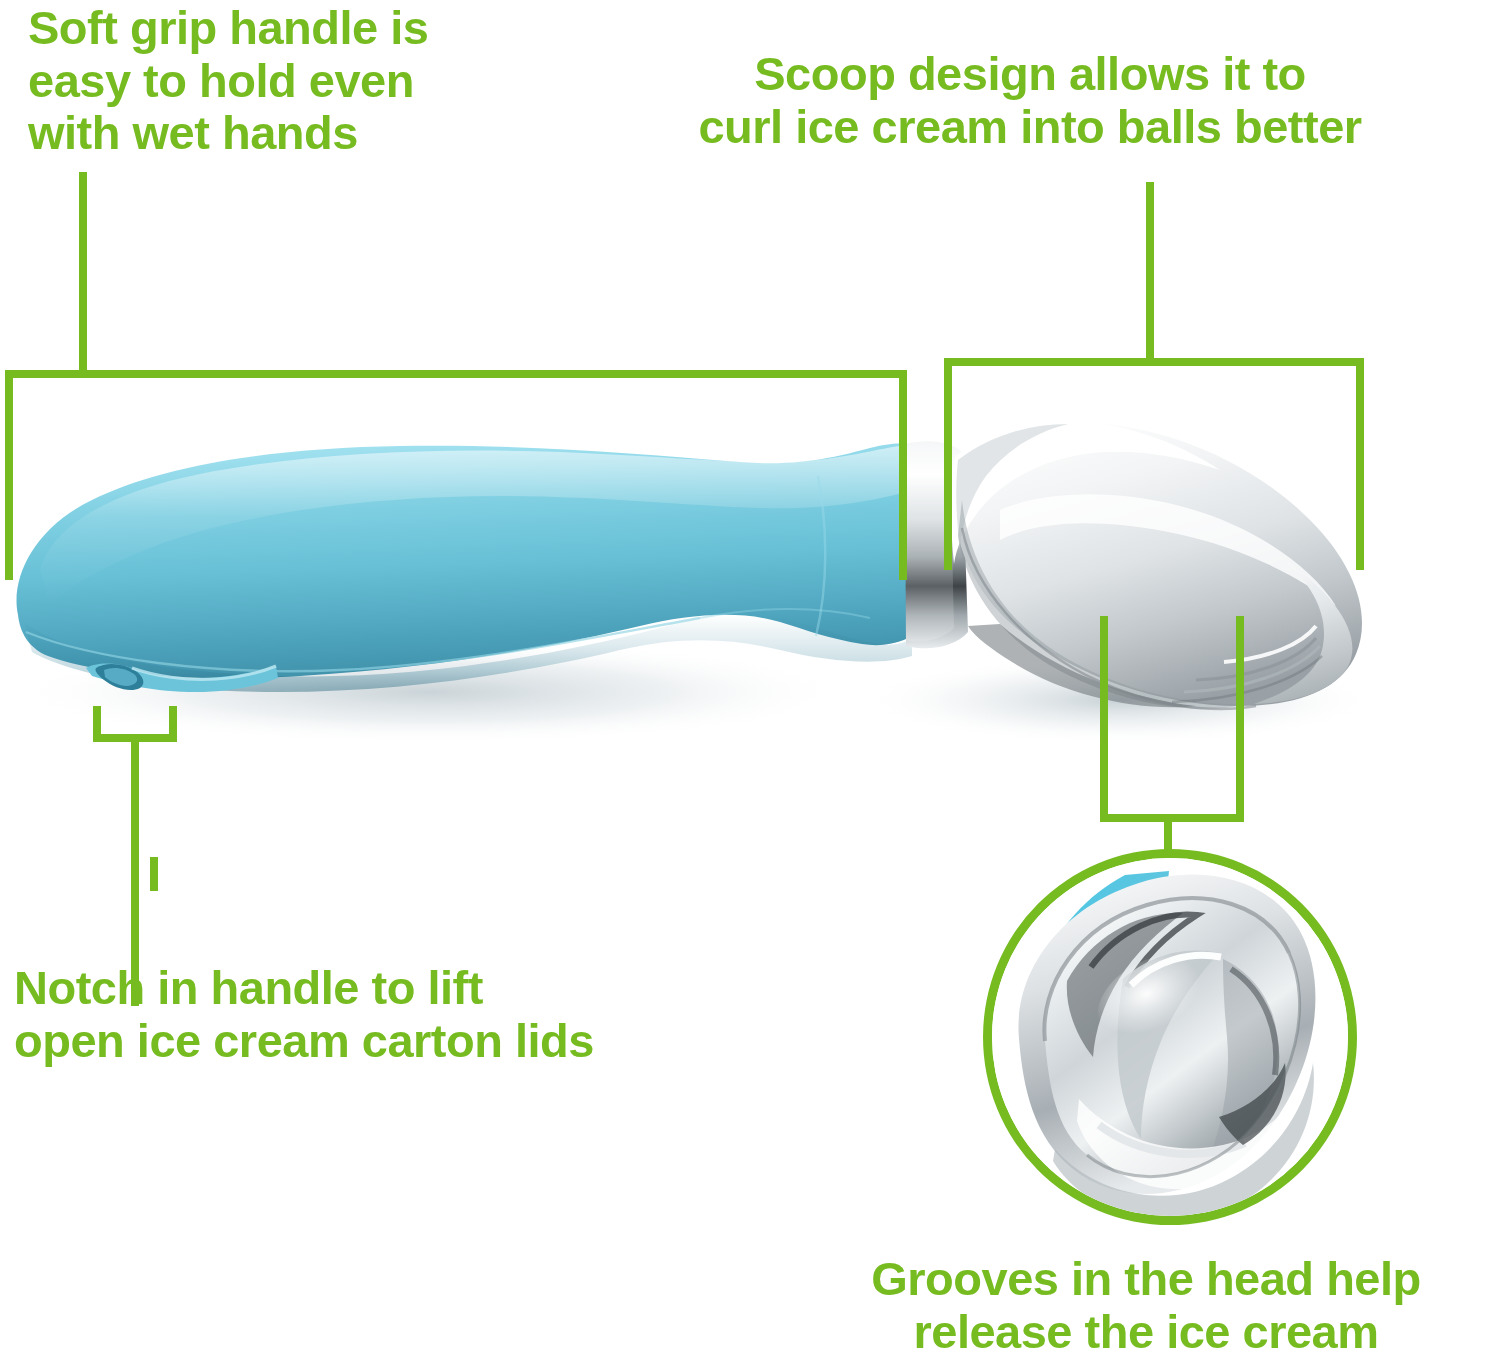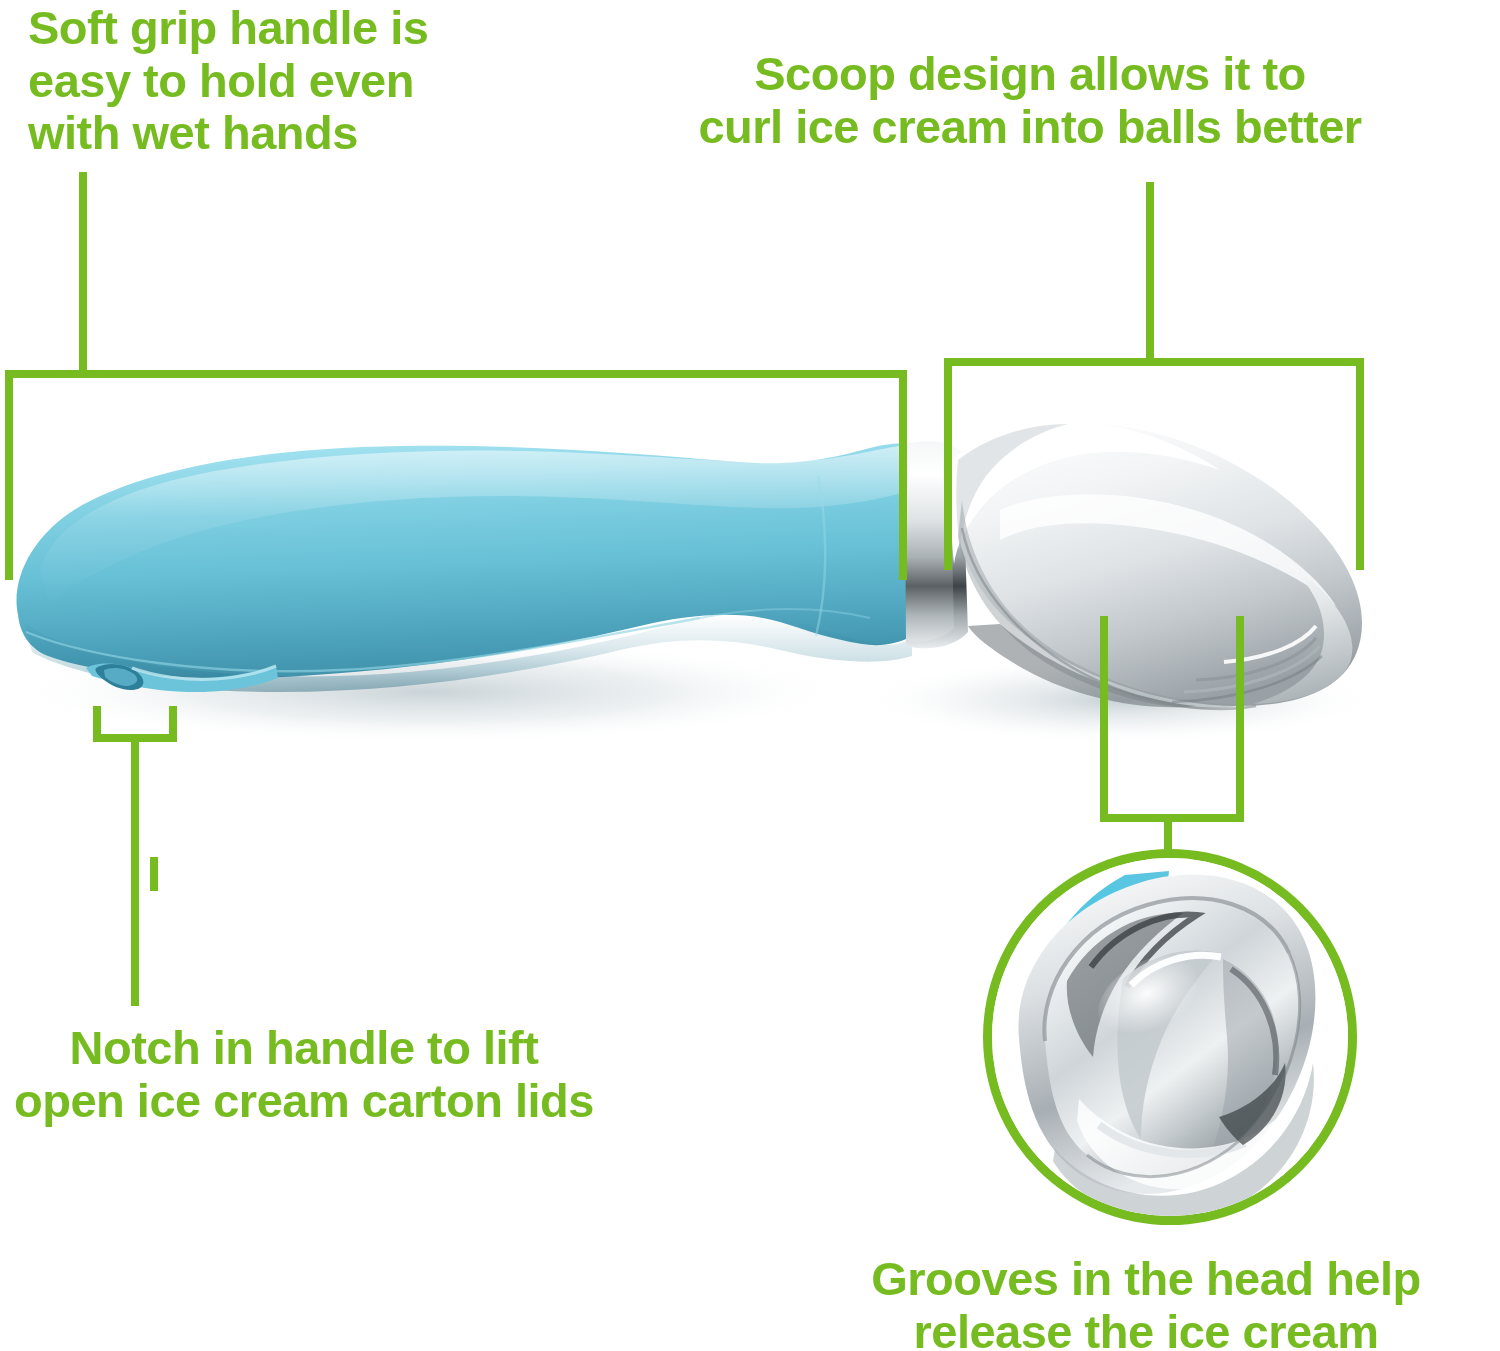--- a/index.html
+++ b/index.html
@@ -25,21 +25,21 @@
     font-family: "Liberation Sans", sans-serif;
     font-weight: bold;
     font-size: 47px;
     line-height: 1.12;
     letter-spacing: -0.5px;
     white-space: pre-line;
     -webkit-font-smoothing: antialiased;
   }
   #label-handle   { left: 28px;  top: 2px;    text-align: left;  }
   #label-scoop    { left: 600px; top: 48px;   width: 860px; text-align: center; }
-  #label-notch    { left: 14px;  top: 1022px; text-align: center;  }
+  #label-notch    { left: 14px;  top: 962px; text-align: left;  }
   #label-grooves  { left: 800px; top: 1253px; width: 692px; text-align: center; }
 
   
   .ln {
     position: absolute;
     background: #76bc21;
   }
 
   
   #product {

